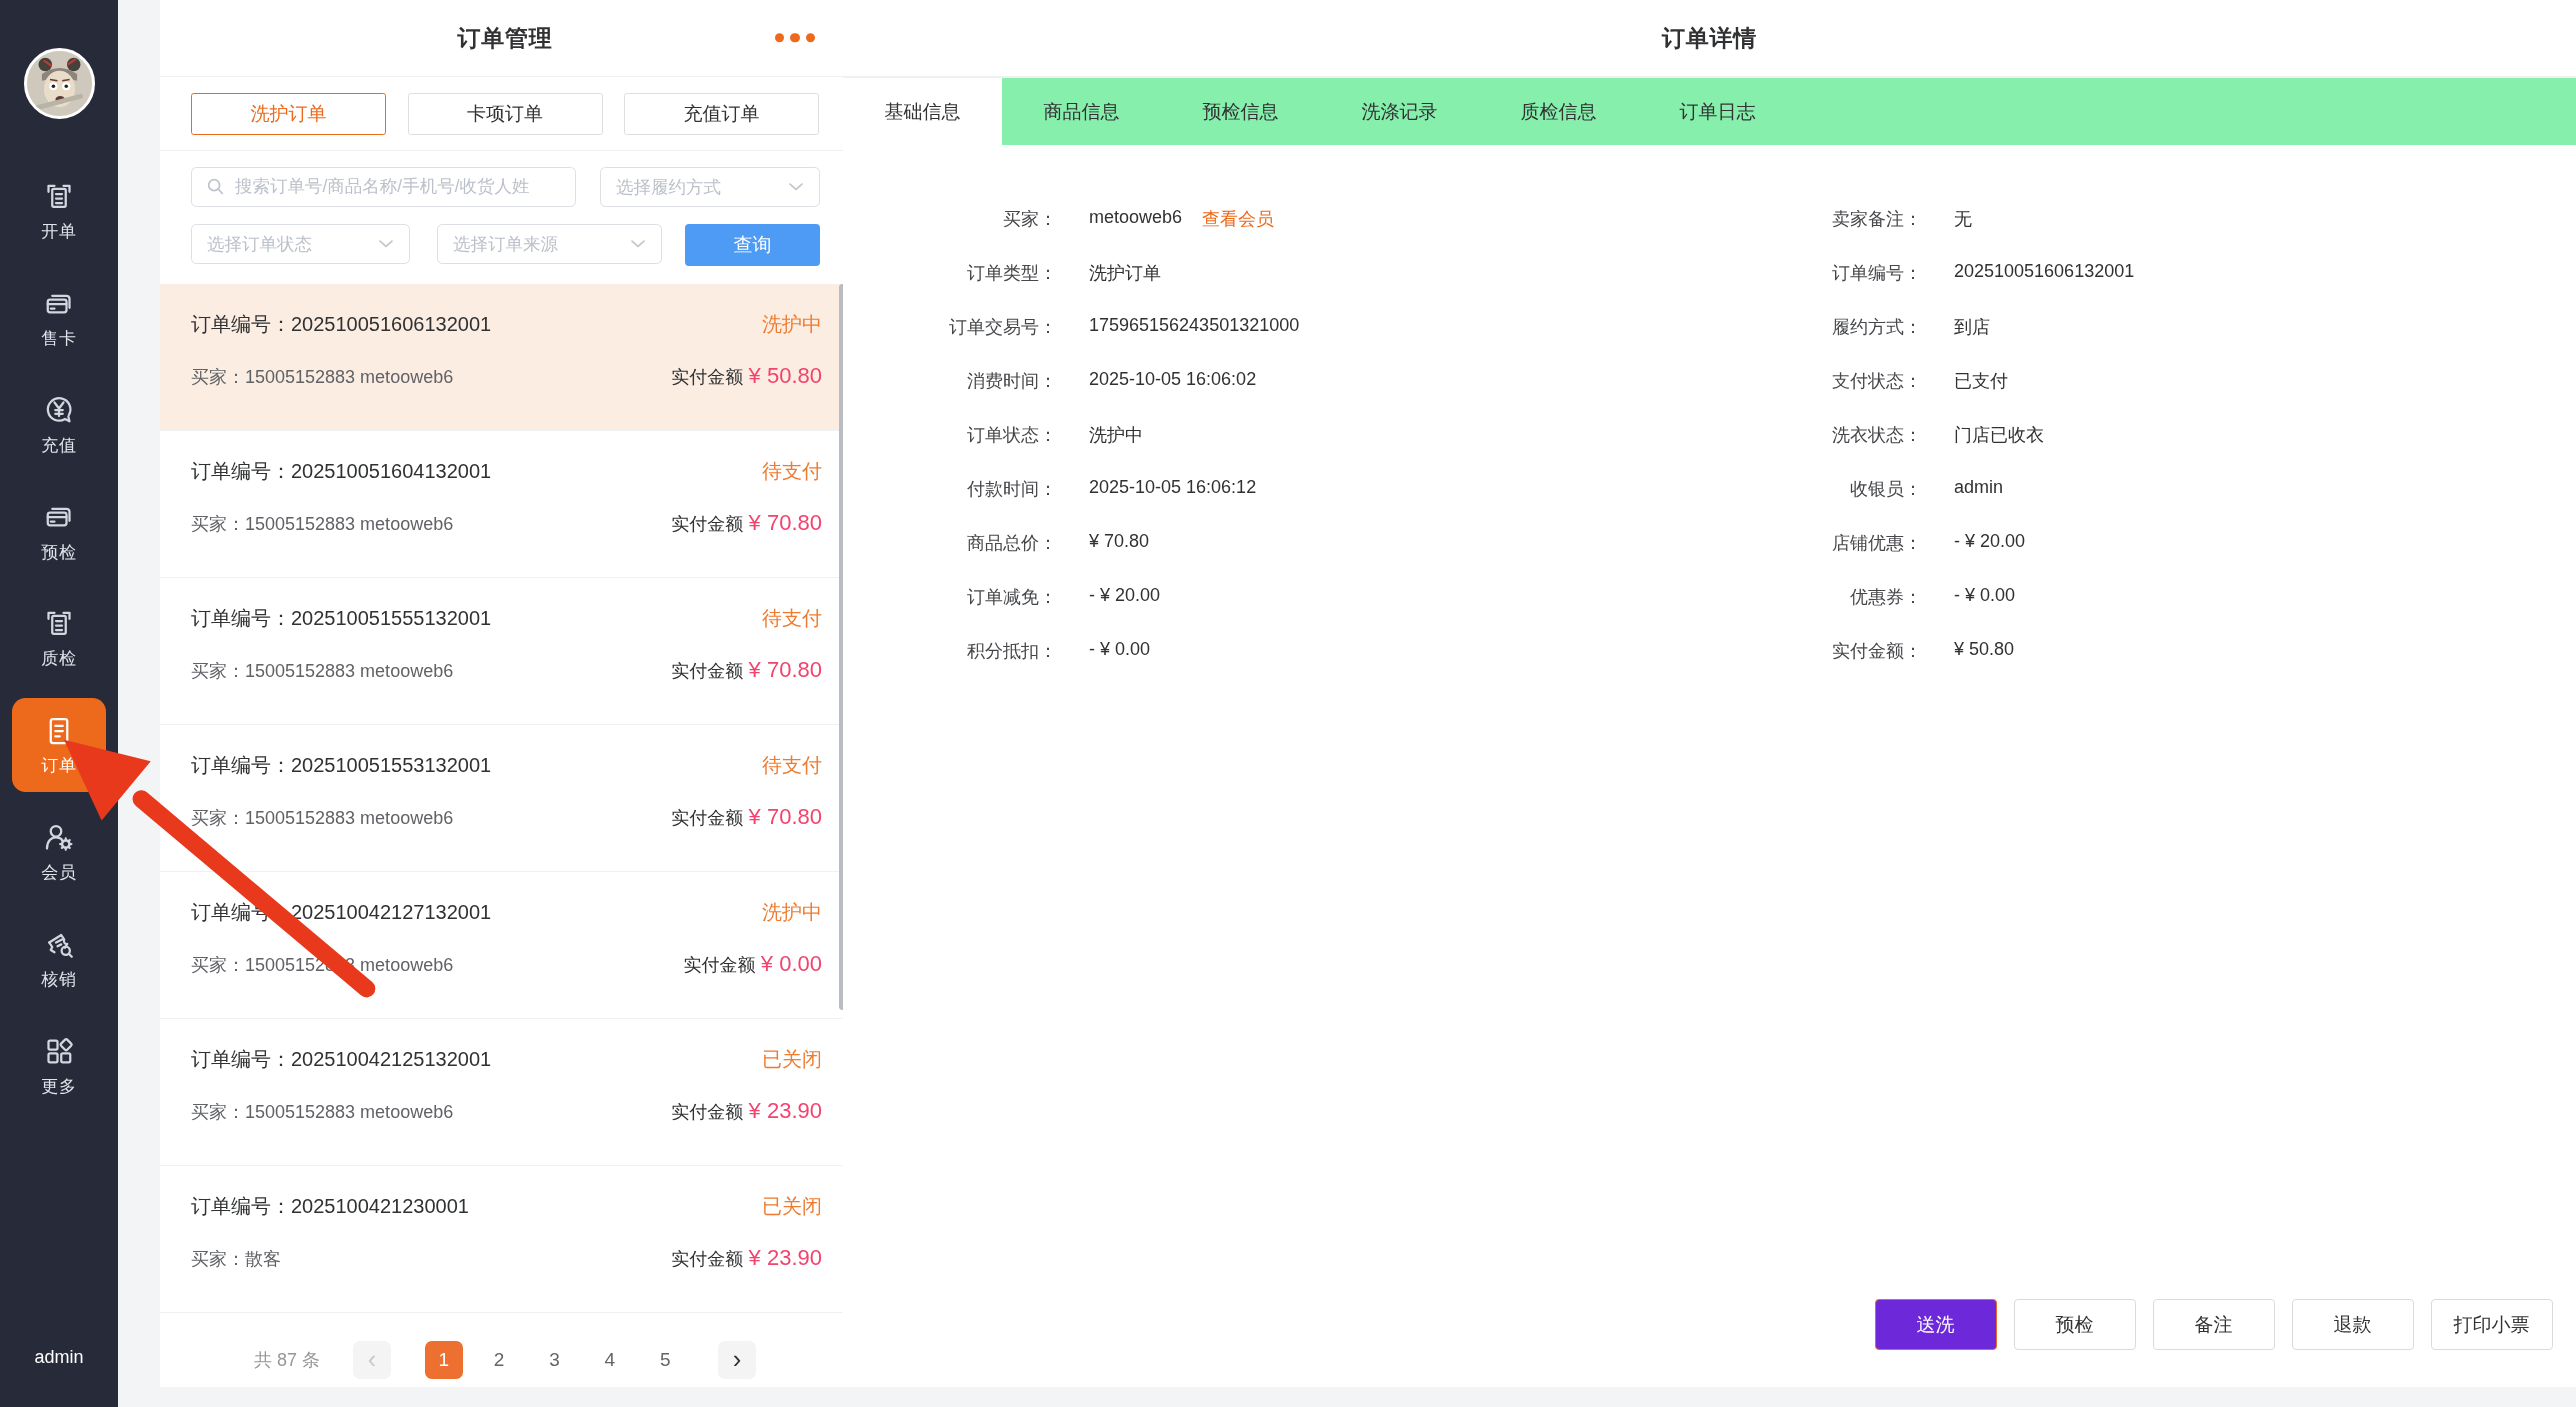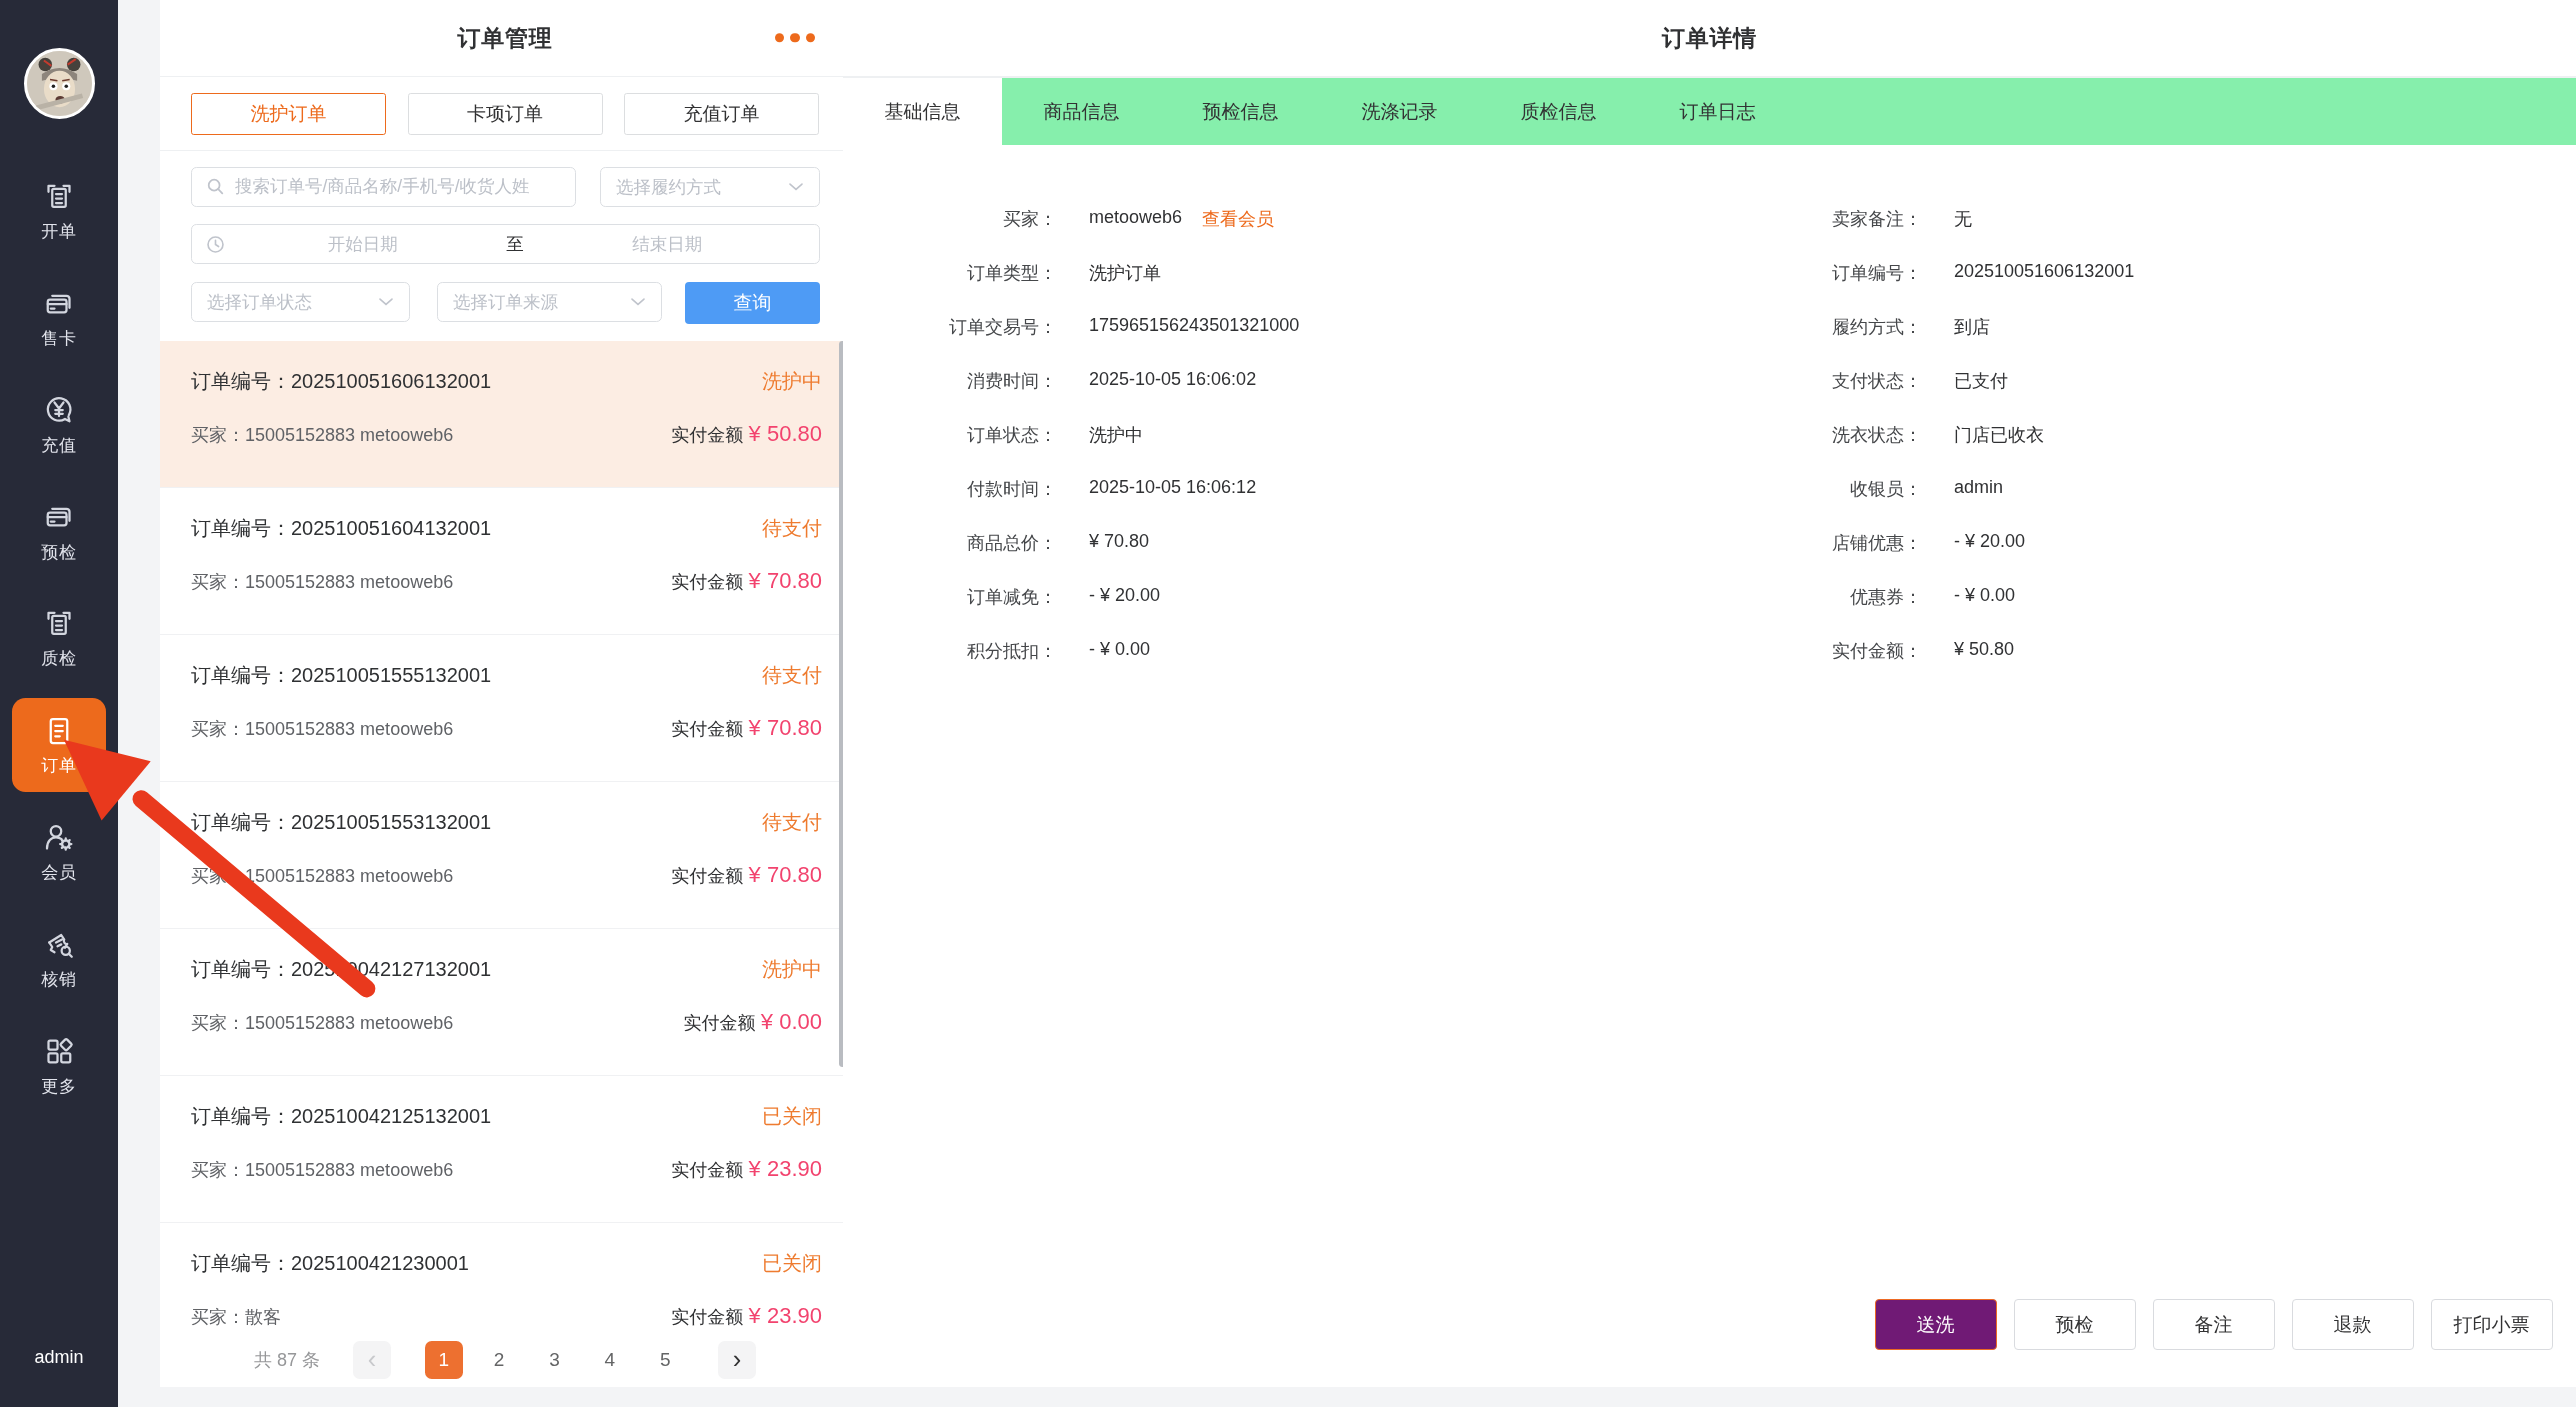--- a/index.html
+++ b/index.html
@@ -92,21 +92,21 @@
   .col-right{margin-left:67px;width:807px;}
   .field-row{height:54px;display:flex;align-items:flex-start;}
   .field-label{width:176px;text-align:right;font-size:18px;color:#45474a;flex:0 0 auto;}
   .col-right .field-label{width:180px;}
   .field-value{margin-left:32px;font-size:18px;color:#303133;}
   .field-link{margin-left:20px;font-size:18px;color:#ed6a1c;cursor:pointer;}
   .field-link:empty{display:none;}
   .detail-actions{position:absolute;right:23.5px;bottom:37px;display:flex;gap:17px;}
   .action-btn{min-width:122px;height:51px;box-sizing:border-box;border-radius:4px;border:0.7px solid #d9dbdf;
     background:#ffffff;color:#323233;font-size:19px;cursor:pointer;padding:0 20px;}
-  .action-btn.primary{background:#701a75;border-color:#ed6a24;color:#ffffff;}
+  .action-btn.primary{background:#6d28d9;border-color:#ed6a24;color:#ffffff;}
   
   .anno{position:absolute;left:0;top:0;width:2576px;height:1407px;pointer-events:none;z-index:60;}
 </style>
 </head>
 <body>
 
 <div class="sidebar">
   <div class="avatar">
     <svg viewBox="0 0 96 96" width="65" height="65">
       <circle cx="48" cy="48" r="48" fill="#cfc8bc"></circle>
@@ -238,31 +238,20 @@
         <input type="text" placeholder="搜索订单号/商品名称/手机号/收货人姓" style="">
       </div>
       <div class="select sel-fulfil">
         <span class="sel-text">选择履约方式</span>
         <svg viewBox="0 0 24 14" fill="none" stroke-width="2.4" stroke-linecap="round">
             <path d="M3 3 l9 8 9 -8"></path>
           </svg>
       </div>
     </div>
     <div class="filter-row">
-      <div class="date-range">
-        <svg viewBox="0 0 28 28" fill="none" stroke-width="2.4" stroke-linecap="round">
-          <circle cx="14" cy="14" r="11"></circle>
-            <path d="M14 8 v6 l4.5 3"></path>
-        </svg>
-        <input type="text" placeholder="开始日期" style="">
-        <span class="date-sep">至</span>
-        <input type="text" placeholder="结束日期" style="">
-      </div>
-    </div>
-    <div class="filter-row">
       <div class="select sel-status">
         <span class="sel-text">选择订单状态</span>
         <svg viewBox="0 0 24 14" fill="none" stroke-width="2.4" stroke-linecap="round">
             <path d="M3 3 l9 8 9 -8"></path>
           </svg>
       </div>
       <div class="select sel-source">
         <span class="sel-text">选择订单来源</span>
         <svg viewBox="0 0 24 14" fill="none" stroke-width="2.4" stroke-linecap="round">
             <path d="M3 3 l9 8 9 -8"></path>

